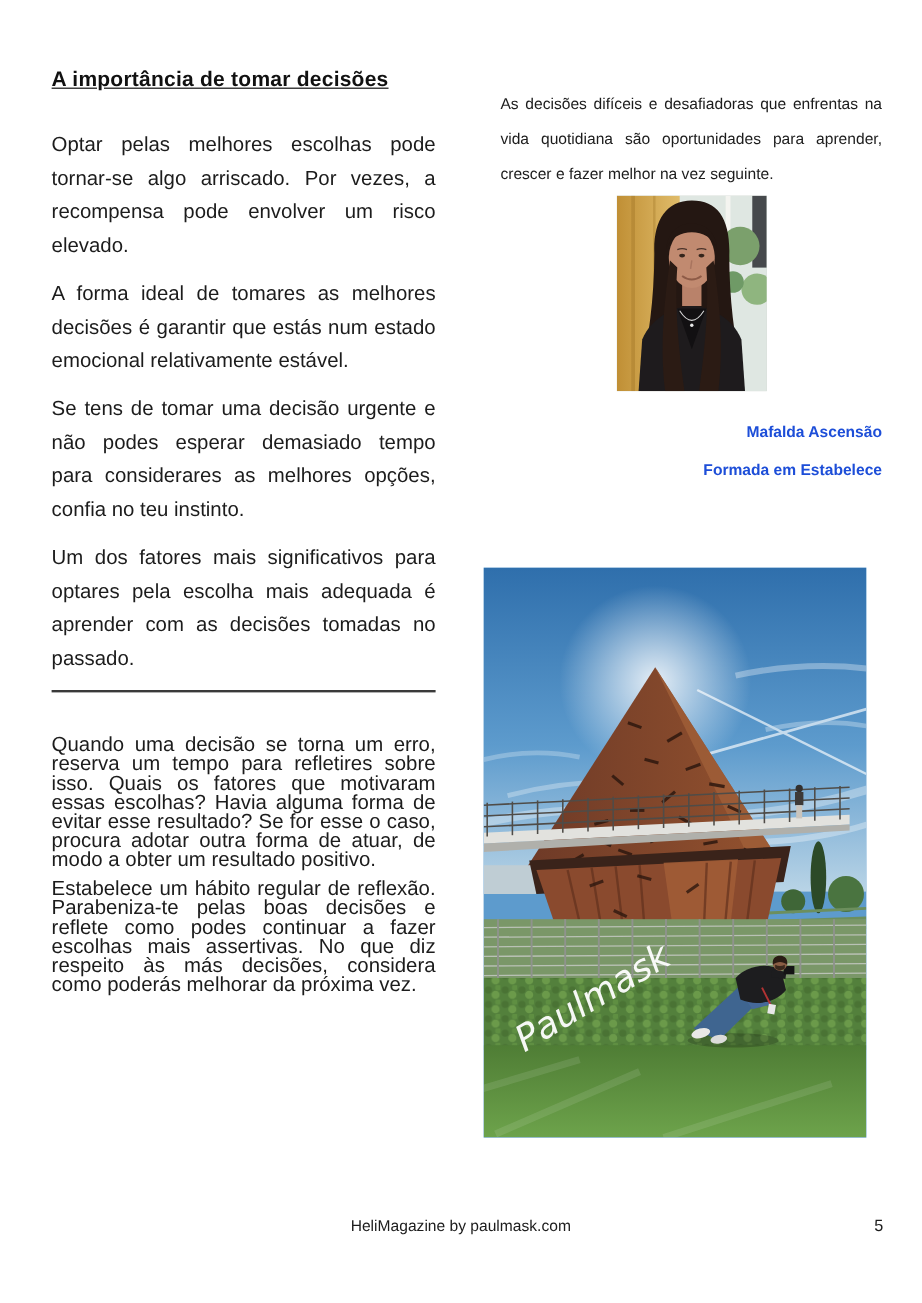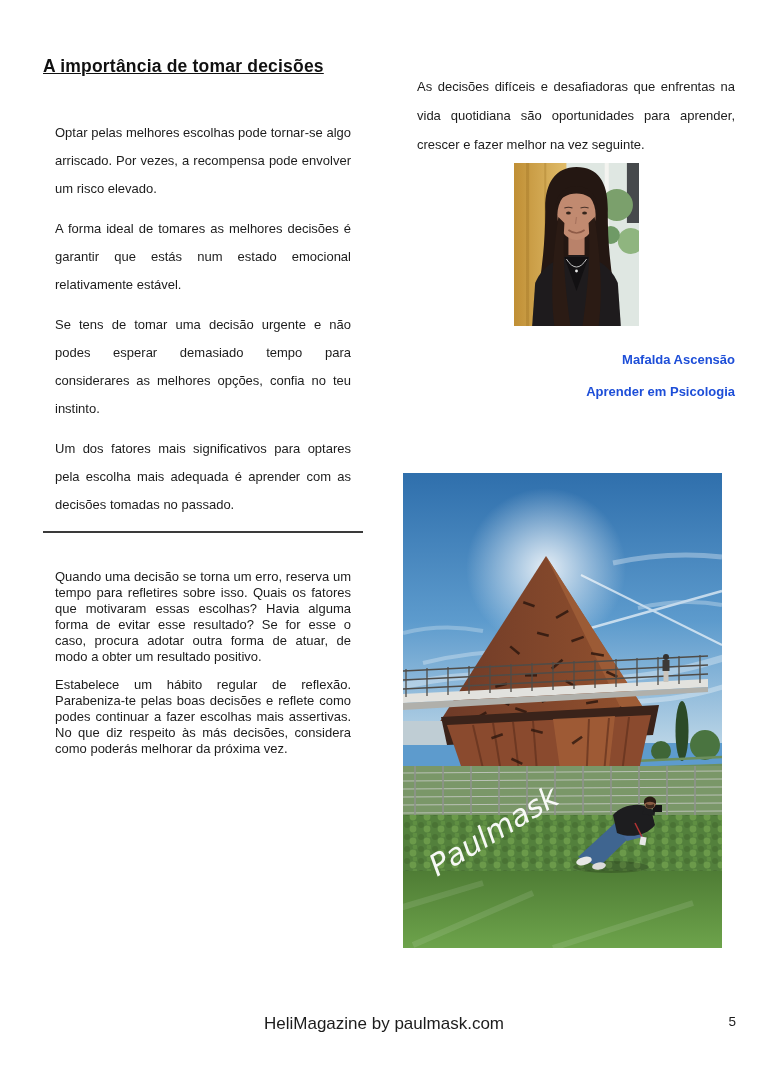--- a/index.html
+++ b/index.html
@@ -10,21 +10,21 @@
     font-family:"Liberation Sans",sans-serif;
     color:#1c1c1c;
     overflow:hidden;
   }
   .page-title{
     position:absolute;left:43px;top:44px;width:360px;
     font-size:17.5px;font-weight:bold;color:#111;
     letter-spacing:.2px;line-height:1.2;text-decoration:underline;
   }
   .left-col{position:absolute;left:43px;top:107px;width:320px;}
-  .left-col p{margin:12px;text-align:justify;font-size:13px;}
+  .left-col p{margin:0;text-align:justify;font-size:17px;}
   .left-col p.ds{line-height:28px;margin-bottom:12px;}
   .left-col p.ss{line-height:16px;margin-bottom:8px;}
   .divider{
     border:none;height:2px;background:#3a3a3a;
     margin:8px 0 36px 0;width:320px;
   }
   .p-afterhr{margin-top:0;}
   .p8{margin-top:11px !important;margin-bottom:2px !important;}
   .right-col{position:absolute;left:405px;top:72px;width:318px;margin-left:12px;}
   .right-col .intro{margin:0;text-align:justify;font-size:13px;line-height:29px;}
@@ -37,21 +37,21 @@
   }
   .caption.name{margin-top:26px;}
   .caption.cred{margin-top:17px;}
   .pyramid-wrap{
     position:absolute;left:403px;top:473px;width:319px;height:475px;
     overflow:hidden;background:#5d9bcd;
   }
   svg{display:block;}
   .footer{
     position:absolute;left:0;top:1014px;width:768px;
-    text-align:center;font-size:17px;color:#1c1c1c;
+    text-align:center;font-size:13px;color:#1c1c1c;
   }
   .page-num{
     position:absolute;top:1014px;right:32px;
     font-size:13.5px;color:#1c1c1c;
   }
 </style>
 </head>
 <body>
 
 <div class="page">
@@ -101,21 +101,21 @@
         <path d="M62,54 L61,61" stroke="#a8745e" stroke-width="1.2" fill="none"></path>
         <path d="M54,67 Q62,73 70,67" stroke="#8e5b47" stroke-width="1.6" fill="none"></path>
         <path d="M44,54 C38,96 36,130 40,163 L56,163 C50,120 48,88 50,60 Z" fill="#2b1b14"></path>
         <path d="M80,54 C86,96 88,130 84,163 L68,163 C74,120 76,88 74,60 Z" fill="#2b1b14"></path>
         <path d="M52,96 Q62,112 72,96" stroke="#d8d8d8" stroke-width=".9" fill="none"></path>
         <circle cx="62" cy="108" r="1.4" fill="#e8e8e8"></circle>
       </svg>
     </div>
 
     <div class="caption name">Mafalda Ascensão</div>
-    <div class="caption cred">Aprender em Psicologia</div>
+    <div class="caption cred">Formada em Estabelece</div>
   </div>
 
   <div class="pyramid-wrap">
     <svg width="319" height="475" viewBox="0 0 319 475" preserveAspectRatio="none">
       <defs>
         <linearGradient id="sky" x1="0" y1="0" x2="0" y2="1">
           <stop offset="0" stop-color="#2f6fac"></stop>
           <stop offset=".55" stop-color="#5d9bcd"></stop>
           <stop offset="1" stop-color="#b9d4e6"></stop>
         </linearGradient>

